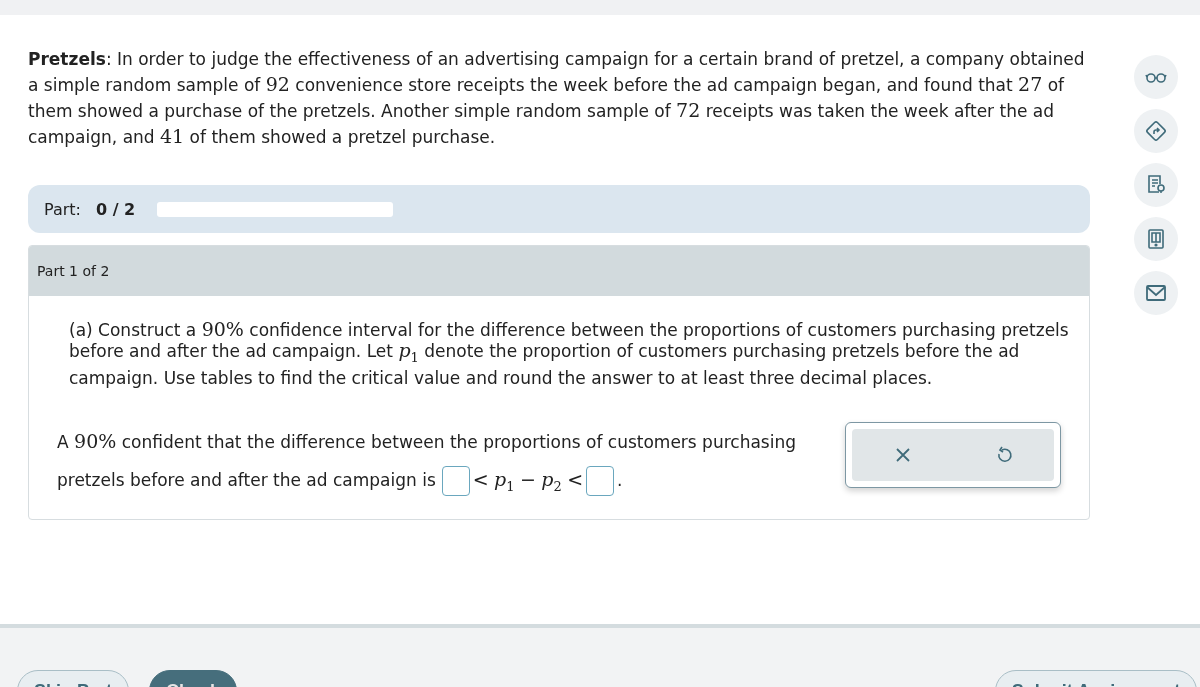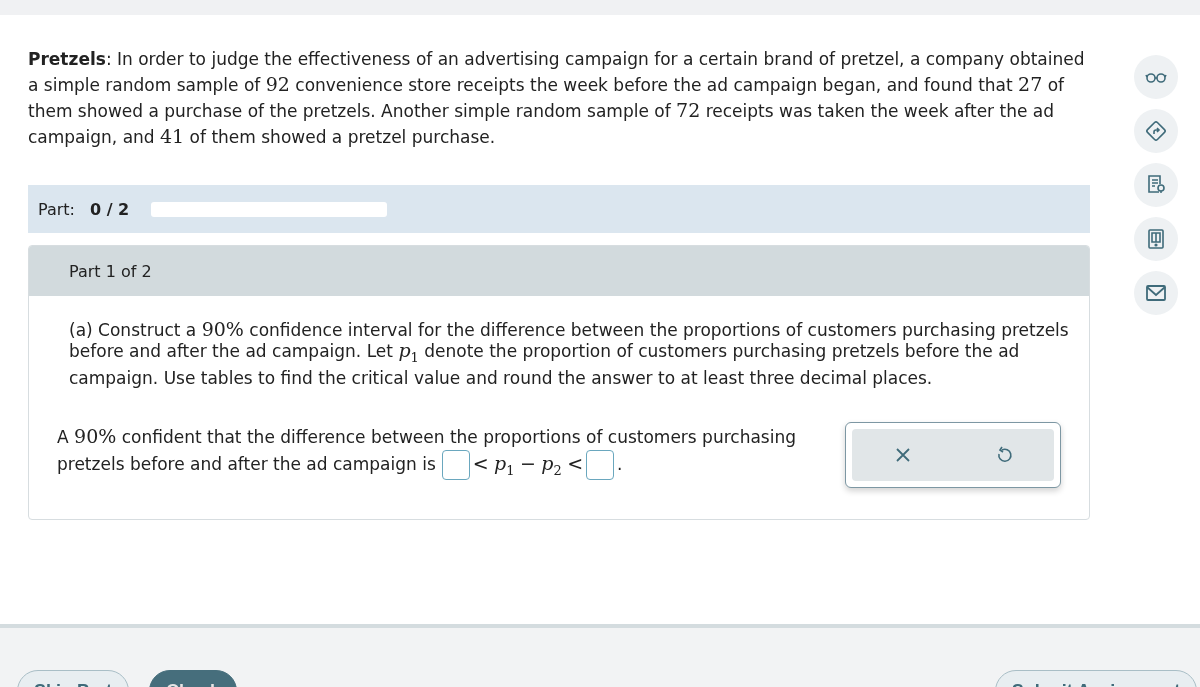--- a/index.html
+++ b/index.html
@@ -20,45 +20,45 @@
   .side-tools { position: absolute; left: 1134px; top: 55px; width: 46px; }
   .tool {
     width: 44px; height: 44px; border-radius: 50%; background: #eef1f3;
     display: flex; align-items: center; justify-content: center; margin-bottom: 10px;
     cursor: pointer;
   }
   .tool svg { width: 24px; height: 24px; }
 
   .part-bar {
     position: absolute; left: 28px; top: 185px; width: 1062px; height: 48px;
-    background: #dbe6ef; border-radius: 0;
-    display: flex; align-items: center; padding-left: 10px;
+    background: #dbe6ef; border-radius: 12px;
+    display: flex; align-items: center; padding-left: 16px;
     font-size: 16px;
   }
   .part-bar .val { font-weight: bold; margin-left: 15px; }
   .progress-track {
     margin-left: 22px; width: 236px; height: 15px; background: #ffffff; border-radius: 3px; position: relative; overflow: hidden;
   }
   .progress-fill { position: absolute; left: 0; top: 0; bottom: 0; background: #3f6b7a; }
 
   .part-card {
     position: absolute; left: 28px; top: 245px; width: 1062px; height: 275px;
     border: 1px solid #d7dde0; border-radius: 4px; background: #fff; overflow: hidden;
   }
   .part-header {
-    height: 50px; background: #d2dadd; display: flex; align-items: center; padding-left: 40px;
-    font-size: 16px; color: #222;
+    height: 50px; background: #d2dadd; display: flex; align-items: center; padding-left: 8px;
+    font-size: 14px; color: #222;
   }
   .question {
     position: absolute; left: 40px; top: 73px; width: 1000px;
     font-size: 17px; line-height: 20px;
   }
   .answer {
     position: absolute; left: 28px; top: 177px; width: 760px;
-    font-size: 17px; line-height: 26px;
+    font-size: 17px; line-height: 37px;
   }
   .ans-box {
     display: inline-block; width: 28px; height: 30px; border: 1.5px solid #6aa7be; border-radius: 4px;
     vertical-align: middle; background: #fff; margin: 0 3px; cursor: text;
   }
   .ans-box.b1 { margin-left: 6px; }
 
   .tool-panel {
     position: absolute; left: 816px; top: 176px; width: 216px; height: 66px;
     border: 1px solid #7d97a3; border-radius: 6px; background: #fff;

